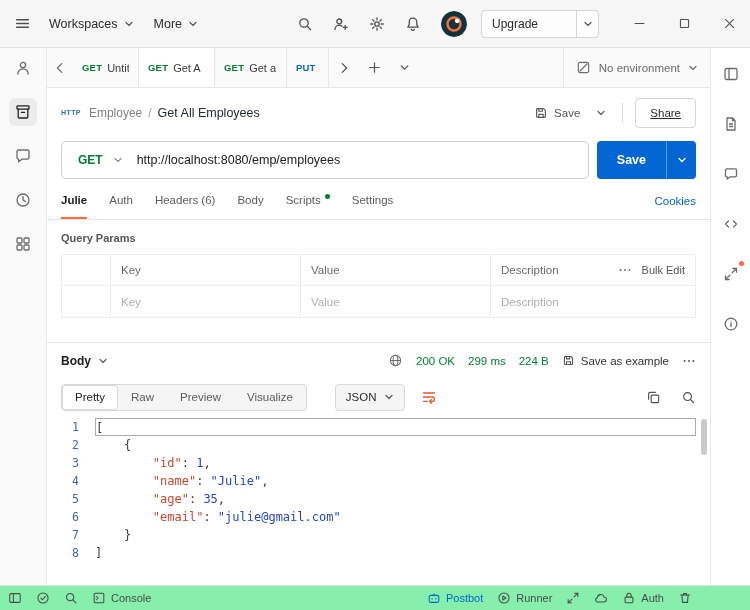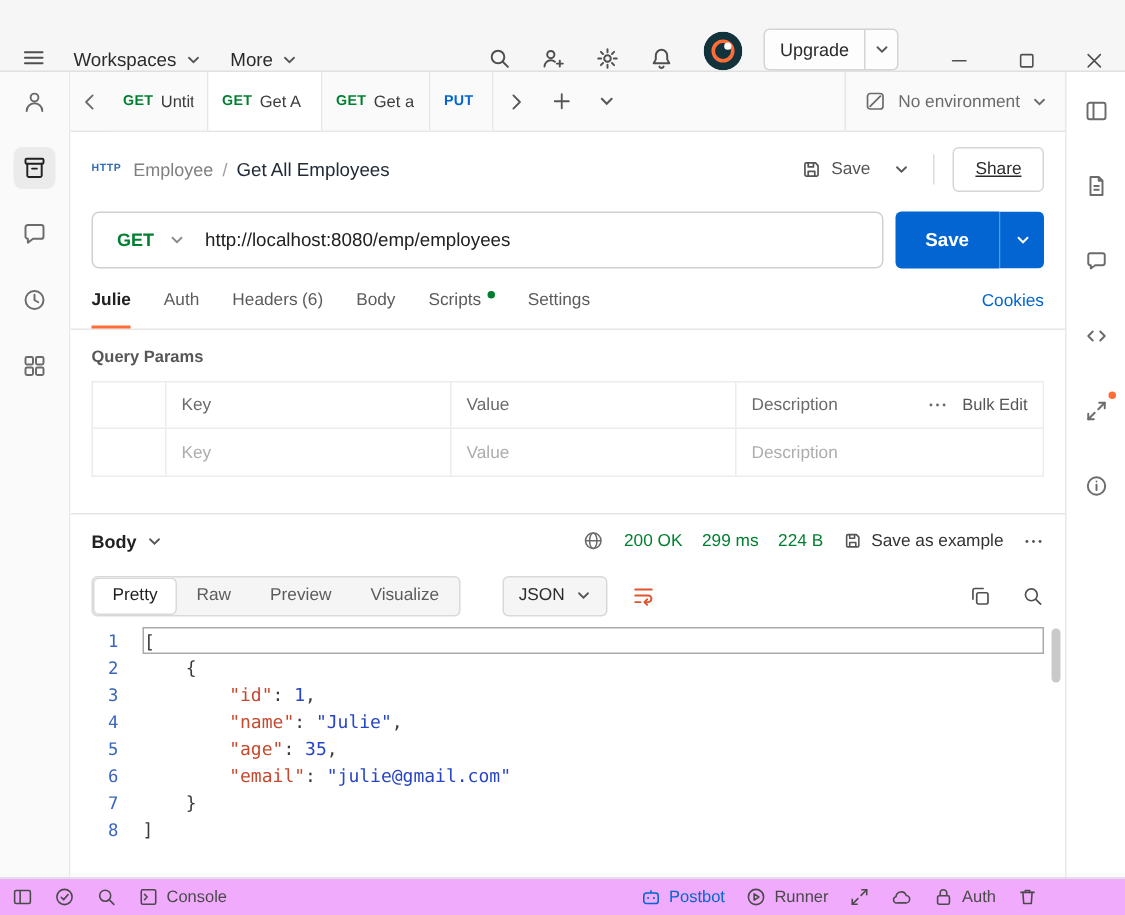--- a/index.html
+++ b/index.html
@@ -3,41 +3,41 @@
 <meta charset="utf-8">
 <style>
   * { box-sizing: border-box; margin: 0; padding: 0; }
   html,body { width:750px; height:610px; overflow:hidden; }
   body { font-family:"Liberation Sans", sans-serif; color:#212121; background:#fff; }
   svg { display:block; }
   .app { position:relative; width:750px; height:610px; background:#fff; overflow:hidden; }
 
   
   .titlebar { position:absolute; top:0; left:0; right:0; height:48px; background:#f6f6f6;
-              border-bottom:1px solid #e0e0e0; display:flex; align-items:flex-end; padding:0 14px; }
+              border-bottom:1px solid #e0e0e0; display:flex; align-items:center; padding:0 14px; }
   .tb-item { display:flex; align-items:center; gap:6px; font-size:12.5px; color:#2b2b2b; cursor:default; }
   .icon-btn { color:#4f4f4f; display:flex; align-items:center; justify-content:center; }
   .tb-gap { margin-left:20px; }
   .avatar { width:26px; height:26px; border-radius:50%; overflow:hidden; margin-left:20px; }
-  .upgrade { margin-left:14px; display:flex; height:28px; border:1px solid #d4d4d4; border-radius:4px; background:#fdfdfd; overflow:hidden; }
+  .upgrade { margin-left:14px; display:flex; height:28px; border:1px solid #d4d4d4; border-radius:4px; background:#fdfdfd; overflow:hidden;gap:28px; }
   .upgrade .lbl { padding:0 10px; display:flex; align-items:center; font-size:12px; color:#2b2b2b; }
   .upgrade .car { width:22px; display:flex; align-items:center; justify-content:center; border-left:1px solid #d4d4d4; color:#555; }
   .win-controls { margin-left:34px; display:flex; align-items:center; gap:32px; color:#3c3c3c; }
 
   
   .left-rail { position:absolute; top:48px; bottom:25px; left:0; width:47px; background:#fafafa;
                border-right:1px solid #e8e8e8; display:flex; flex-direction:column; align-items:center; padding-top:6px; gap:16px; }
   .rail-btn { width:28px; height:28px; border-radius:6px; display:flex; align-items:center; justify-content:center; color:#6b6b6b; position:relative; }
   .rail-btn.active { background:#ebebeb; color:#212121; }
   .right-rail { position:absolute; top:48px; bottom:25px; right:0; width:40px; background:#fff;
                 border-left:1px solid #e8e8e8; display:flex; flex-direction:column; align-items:center; padding-top:12px; gap:22px; }
   .odot { position:absolute; top:1px; right:1px; width:5px; height:5px; border-radius:50%; background:var(--accent,#ff6c37); }
 
   
-  .statusbar { position:absolute; left:0; right:0; bottom:0; height:25px; background:#f0abfc; border-top:1px solid #e0e0e0;
+  .statusbar { position:absolute; left:0; right:0; bottom:0; height:25px; background:#86efac; border-top:1px solid #e0e0e0;
                display:flex; align-items:center; padding:0 58px 0 8px; gap:14px; font-size:11px; color:#4a4a4a; }
   .sb-item { display:flex; align-items:center; gap:5px; color:#4a4a4a; }
   .sb-spacer { flex:1; }
   .sb-postbot { color:var(--blue,#0265d2); font-weight:500;align-items:center; }
 
   
   .main { position:absolute; left:47px; right:40px; top:48px; bottom:25px; background:#fff; display:flex; flex-direction:column; overflow:hidden; }
 
   
   .tabstrip { height:40px; flex:0 0 40px; border-bottom:1px solid #e6e6e6; background:#fafafa; display:flex; align-items:center; }

